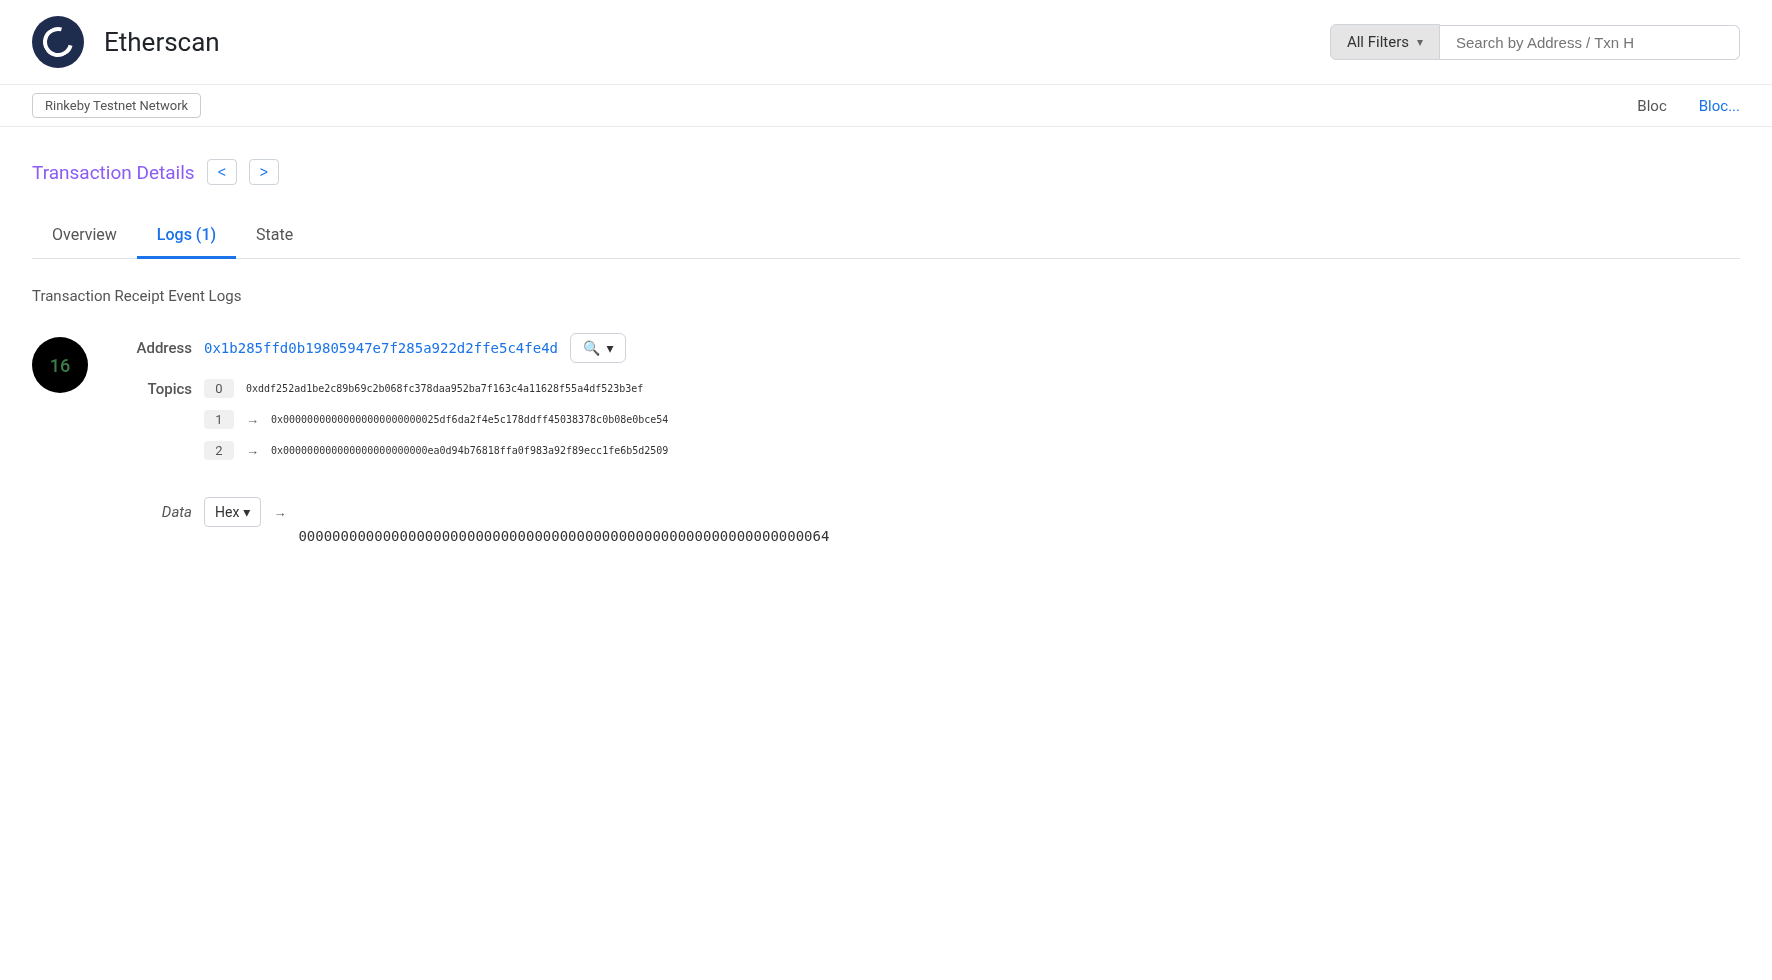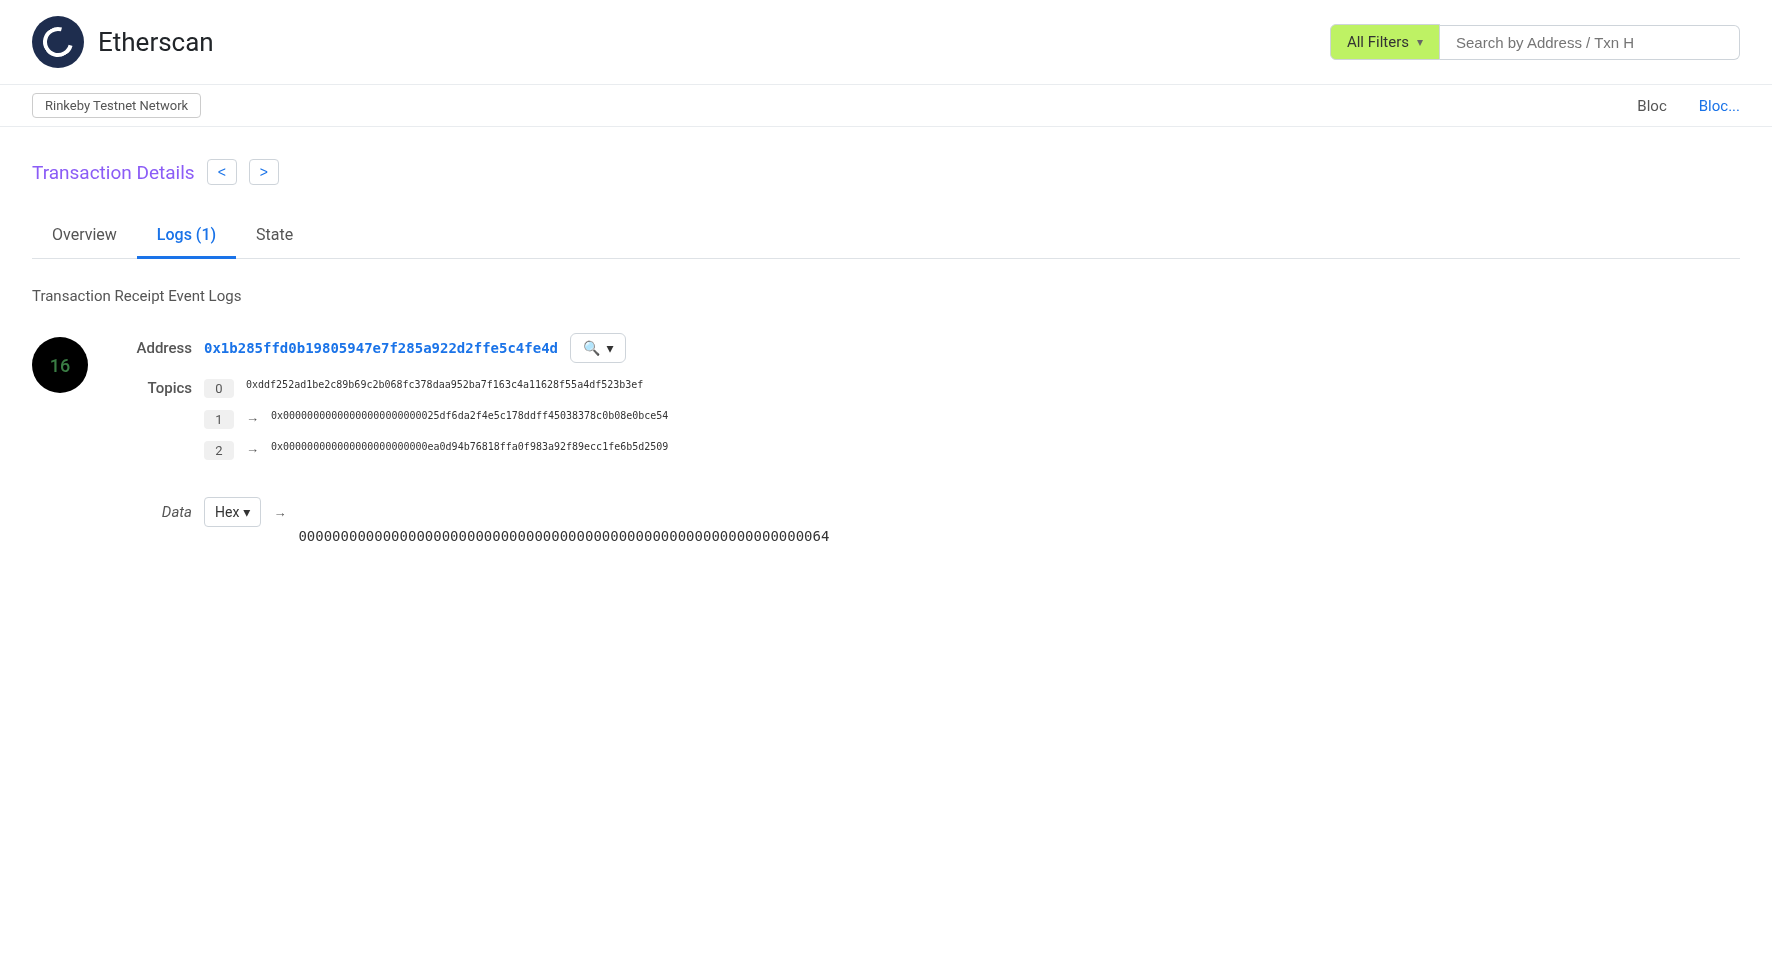--- a/index.html
+++ b/index.html
@@ -1,20 +1,20 @@
 <!DOCTYPE html>
 <html><head>
   <meta charset="utf-8">
   <style>
     * { box-sizing: border-box; margin: 0; padding: 0; }
     body { font-family: -apple-system, BlinkMacSystemFont, 'Segoe UI', Roboto, sans-serif; background: #fff; color: #333; }
 
     
     .header { display: flex; align-items: center; justify-content: space-between; padding: 16px 32px; border-bottom: 1px solid #e9ecef; }
-    .logo-area { display: flex; align-items: center; gap: 14px; }
+    .logo-area { display: flex; align-items: center; gap: 20px; }
     .logo-circle { width: 52px; height: 52px; background: #1e2d4e; border-radius: 50%; display: flex; align-items: center; justify-content: center; }
     .logo-inner { width: 30px; height: 30px; border: 4px solid #fff; border-radius: 50%; border-right-color: transparent; transform: rotate(-30deg); }
     .logo-text { font-size: 26px; font-weight: 400; color: #212529; }
     .header-right { display: flex; align-items: center; gap: 12px; }
     .filter-chevron { font-size: 12px; color: #666; }
     .search-input { border: 1px solid #ced4da; border-left: none; border-radius: 0 6px 6px 0; padding: 8px 16px; font-size: 15px; width: 300px; color: #aaa; outline: none; }
     .network-badge { display: inline-block; border: 1px solid #ccc; border-radius: 4px; padding: 4px 12px; font-size: 13px; color: #555; }
     .nav-link { font-size: 15px; color: #555; text-decoration: none; cursor: pointer; }
     .nav-link.active { color: #1a73e8; }
 
@@ -31,38 +31,38 @@
 
     
     .receipt-title { font-size: 15px; color: #555; margin-bottom: 28px; }
 
     
     .log-entry { display: flex; align-items: flex-start; gap: 24px; margin-bottom: 40px; }
     .log-number-badge { width: 56px; height: 56px; background: #000000; border-radius: 50%; display: flex; align-items: center; justify-content: center; font-size: 18px; font-weight: 500; color: #3a7d44; flex-shrink: 0; margin-top: 4px; }
     .log-details { flex: 1; }
     .log-row { display: flex; align-items: center; gap: 12px; margin-bottom: 16px; }
     .log-label { font-size: 15px; color: #555; min-width: 80px; text-align: right; font-weight: 500; }
-    .log-value-blue { color: #1a73e8; font-size: 14px; font-family: monospace; font-weight: bold; }
+    .log-value-blue { color: #1a73e8; font-size: 14px; font-family: monospace; }
     .log-icon-btn { border: 1px solid #ced4da; border-radius: 6px; padding: 6px 12px; display: flex; align-items: center; gap: 6px; cursor: pointer; background: #fff; font-size: 14px; }
 
     .topics-block { margin-bottom: 16px; }
-    .topic-row { display: flex; gap: 12px; margin-bottom: 12px; }
+    .topic-row { display: flex; align-items: center; gap: 12px; margin-bottom: 12px; }
     .topic-label { font-size: 15px; color: #555; min-width: 80px; text-align: right; font-weight: 500; }
     .topic-index { background: #f0f0f0; border-radius: 4px; padding: 2px 10px; font-size: 13px; color: #555; min-width: 30px; text-align: center; }
     .topic-arrow { color: #555; font-size: 13px; }
     .topic-value { font-family: monospace; font-size: 10px; color: #333; }
 
     .data-row { display: flex; align-items: center; gap: 12px; margin-top: 20px; }
     .data-label { font-size: 15px; color: #555; min-width: 80px; text-align: right; font-style: italic; }
     .hex-dropdown { border: 1px solid #ced4da; border-radius: 4px; padding: 6px 10px; font-size: 14px; display: flex; align-items: center; gap: 4px; cursor: pointer; background: #fff; }
     .data-arrow { color: #555; font-size: 13px; }
     .data-value { font-family: monospace; font-size: 14px; color: #333; margin-top: 48px; }
 
     .search-container { display: flex; align-items: center; }
-    .filter-btn { display: flex; align-items: center; border: 1px solid #ced4da; border-radius: 6px 0 0 6px; padding: 8px 16px; gap: 8px; cursor: pointer; background: #bef264; font-size: 15px; }
+    .filter-btn { display: flex; align-items: center; border: 1px solid #ced4da; border-radius: 6px 0 0 6px; padding: 8px 16px; gap: 8px; cursor: pointer; background: #e5e5e5; font-size: 15px; }
   </style>
 </head>
 <body>
 
 <div class="header">
   <div class="logo-area">
     <div class="logo-circle">
       <div class="logo-inner"></div>
     </div>
     <span class="logo-text">Etherscan</span>

